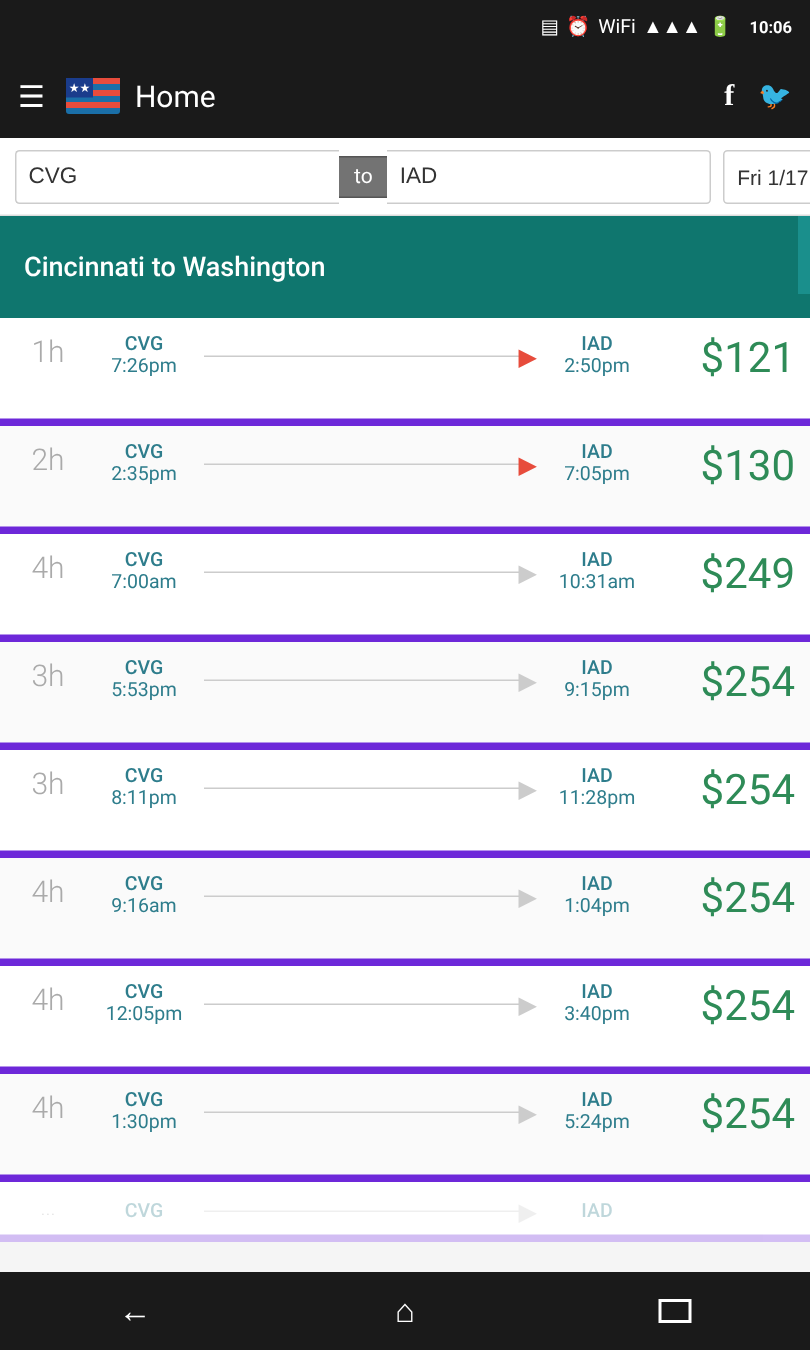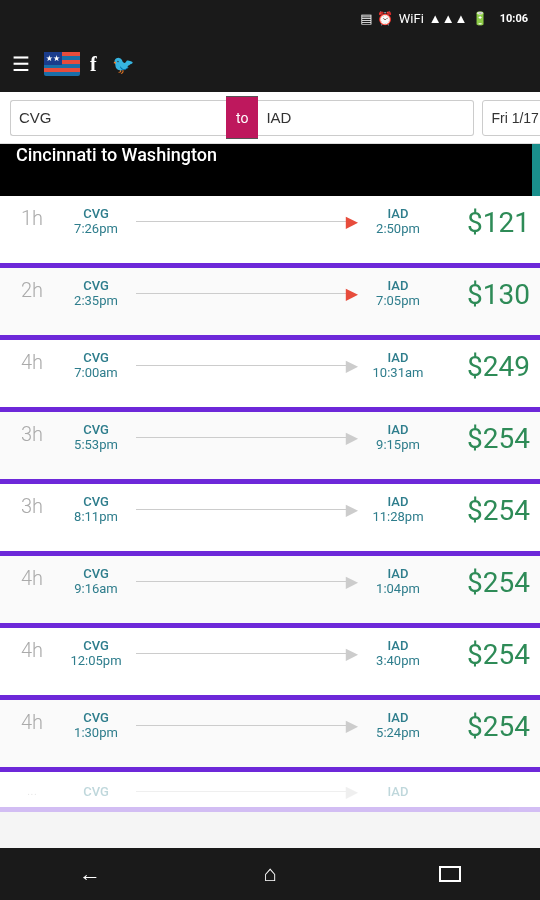--- a/index.html
+++ b/index.html
@@ -84,23 +84,23 @@
       height: 36px;
       border: 1px solid #ccc;
       border-right: none;
       border-radius: 3px 0 0 3px;
       padding: 0 8px;
       font-size: 15px;
       color: #333;
       outline: none;
     }
     .search-to-label {
-      background: #be185d;
-      color: white;
-      height: 43px;
+      background: #737373;
+      color: white;
+      height: 28px;
       padding: 0 10px;
       font-size: 14px;
       display: flex;
       align-items: center;
       border-top: 1px solid #555;
       border-bottom: 1px solid #555;
     }
     .search-dest {
       flex: 1;
       height: 36px;
@@ -119,23 +119,24 @@
       border-radius: 3px;
       padding: 0 8px;
       font-size: 14px;
       color: #333;
       margin-left: 8px;
       outline: none;
     }
 
     
     .route-header {
-      background: #000000;
-      height: 52px;
-      display: flex;
+      background: #0f766e;
+      height: 68px;
+      display: flex;
+      align-items: center;
       padding: 0 16px;
       position: relative;
     }
     .route-header-title {
       color: white;
       font-size: 18px;
       font-weight: 500;
     }
     .route-header-accent {
       position: absolute;
@@ -274,20 +275,21 @@
   <svg class="logo-svg" viewBox="0 0 36 28">
     <rect x="0" y="2" width="36" height="24" rx="2" fill="#1a6fa8"></rect>
     <rect x="0" y="2" width="36" height="24" rx="2" fill="url(#flag)"></rect>
 
     <rect x="0" y="2" width="36" height="4" fill="#e74c3c"></rect>
     <rect x="0" y="10" width="36" height="4" fill="#e74c3c"></rect>
     <rect x="0" y="18" width="36" height="4" fill="#e74c3c"></rect>
     <rect x="0" y="2" width="18" height="13" fill="#1a3c8c"></rect>
     <text x="9" y="11" fill="white" font-size="8" text-anchor="middle">★★</text>
   </svg>
+  <span class="nav-title">Home</span>
   <div class="nav-social">
     <span class="nav-social-icon" style="font-size:20px; font-family: serif; font-weight: bold;">f</span>
     <span class="nav-social-icon" style="font-size:18px;">🐦</span>
   </div>
 </div>
 
 <div class="search-bar">
   <input class="search-from" type="text" value="CVG" style="">
   <span class="search-to-label">to</span>
   <input class="search-dest" type="text" value="IAD" style="">

